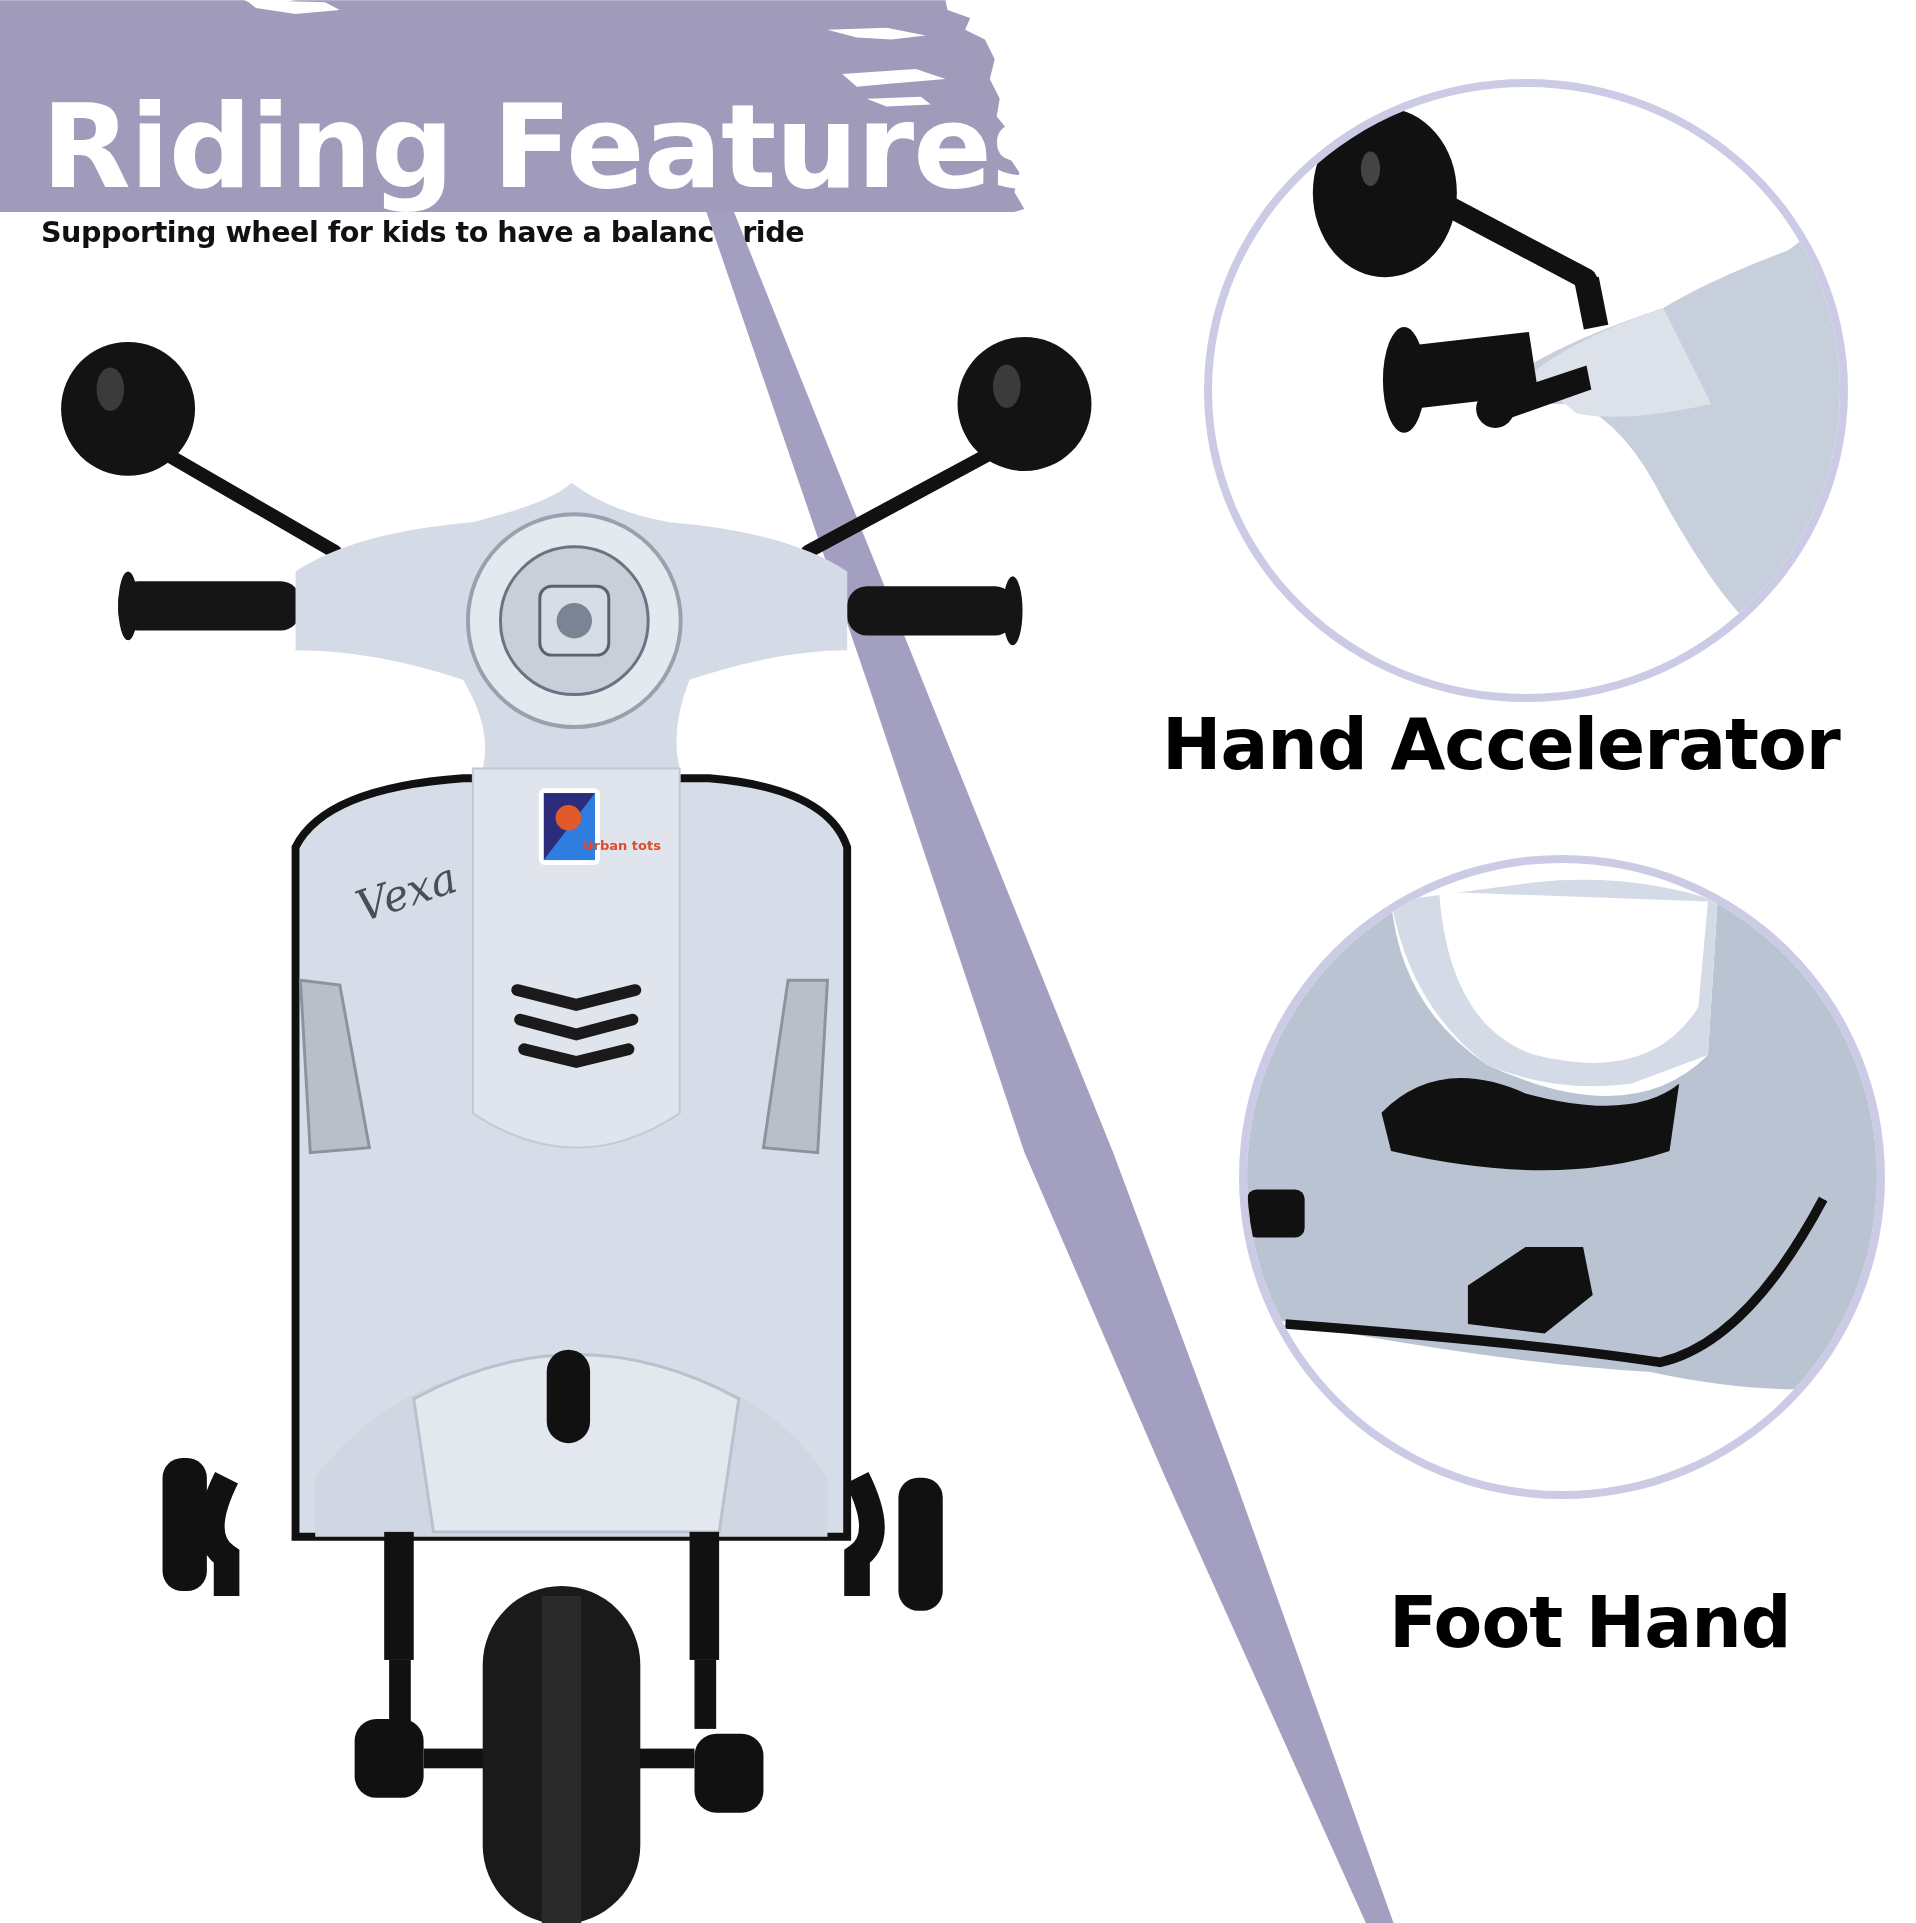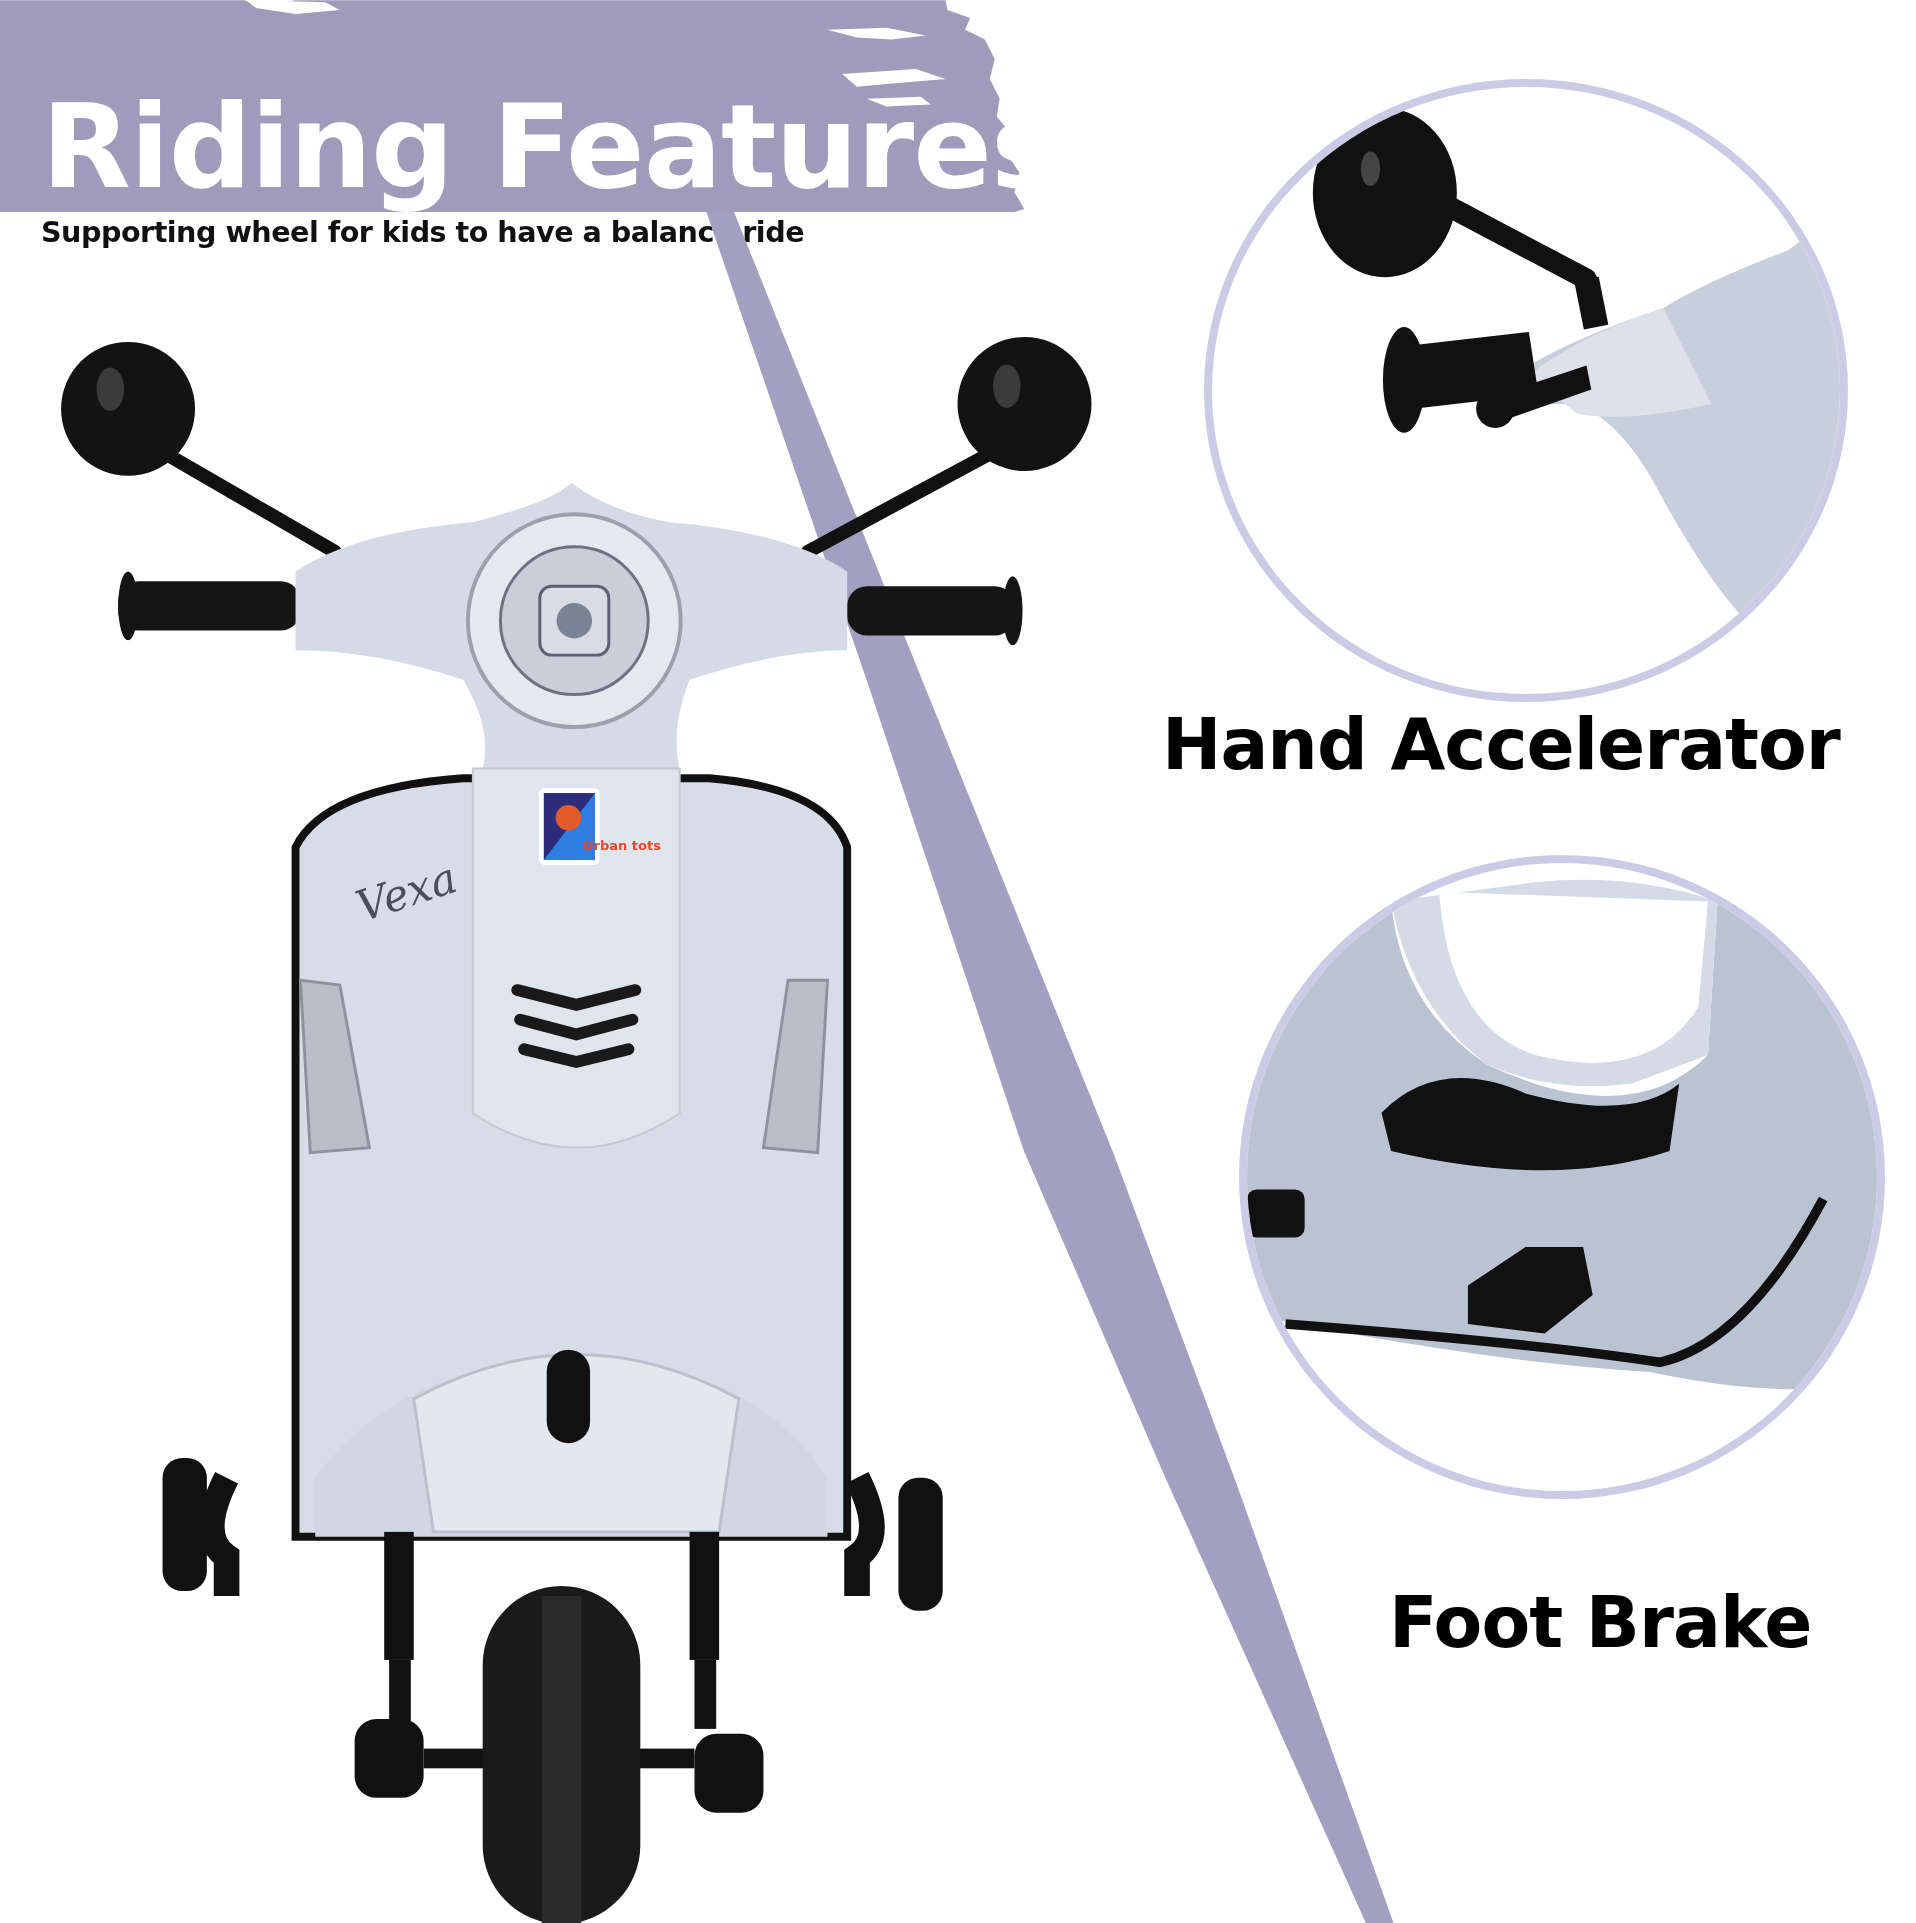--- a/index.html
+++ b/index.html
@@ -138,14 +138,14 @@
   <svg viewBox="0 0 656 654" width="100%" height="100%">
     <path fill="#b9c3d2" d="M0,150 L150,40 Q160,150 250,210 Q400,280 480,200 L490,40 L656,60 L656,540 Q560,560 420,530 Q250,520 0,470 Z"></path>
     <path fill="#d4dbe6" d="M150,40 Q170,150 250,210 Q320,240 400,230 L480,200 L490,40 Q400,10 300,20 Z"></path>
     <path fill="#ffffff" d="M200,30 Q210,170 300,200 Q420,230 470,150 L480,40 Z"></path>
     <path d="M140,260 Q200,200 290,240 Q400,270 450,230 L440,300 Q320,340 150,300 Z" fill="#111"></path>
     <path d="M230,440 L290,400 L350,400 L360,450 L310,490 L230,480 Z" fill="#111"></path>
     <path d="M40,480 Q300,500 430,520 Q520,500 600,350" fill="none" stroke="#111" stroke-width="10"></path>
     <rect x="0" y="340" width="60" height="50" rx="10" fill="#111"></rect>
   </svg>
 </div>
-<div id="label-brake" class="abs feature-label">Foot Brake</div>
+<div id="label-brake" class="abs feature-label">Foot Hand</div>
 
 
 </body></html>

